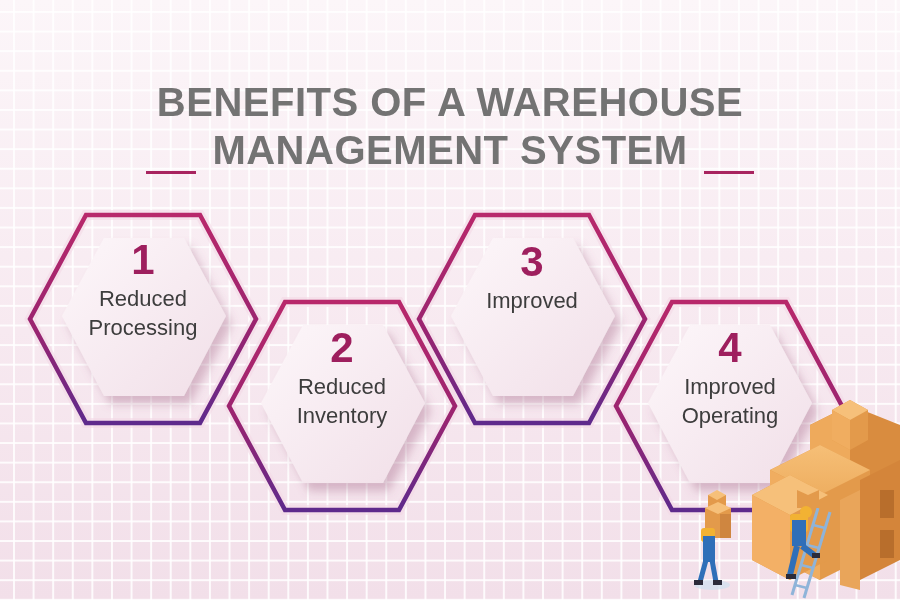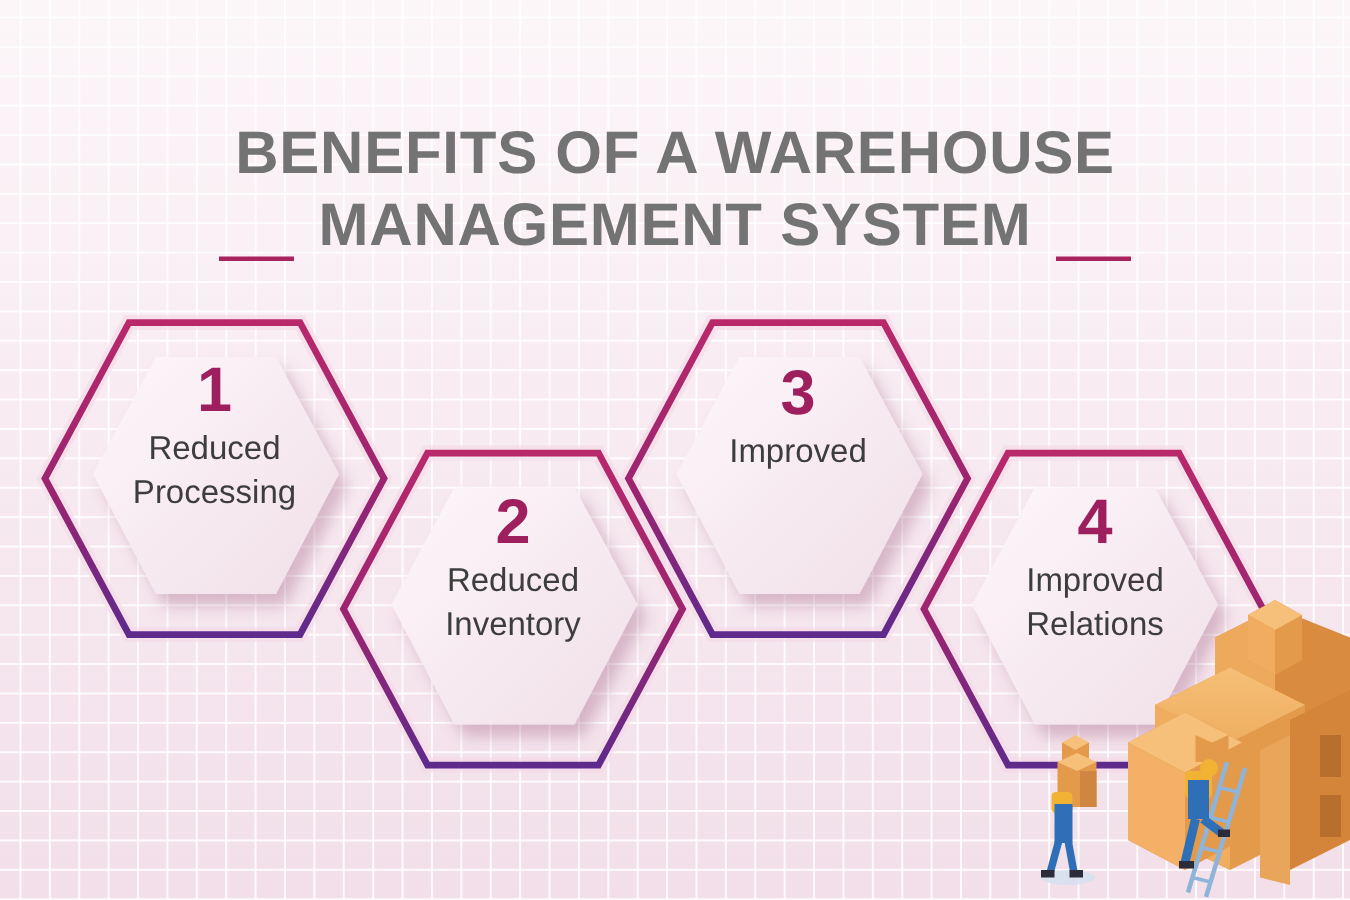--- a/index.html
+++ b/index.html
@@ -181,14 +181,14 @@
 </div>
 
 <div class="hex-content" style="left:452px; top:240px;">
   <div class="hex-num">3</div>
   <div class="hex-label">Improved</div>
 </div>
 
 <div class="hex-content" style="left:650px; top:326px;">
   <div class="hex-num">4</div>
   <div class="hex-label">Improved</div>
-  <div class="hex-label">Relations</div>
+  <div class="hex-label">Operating</div>
 </div>
 
 </body></html>

